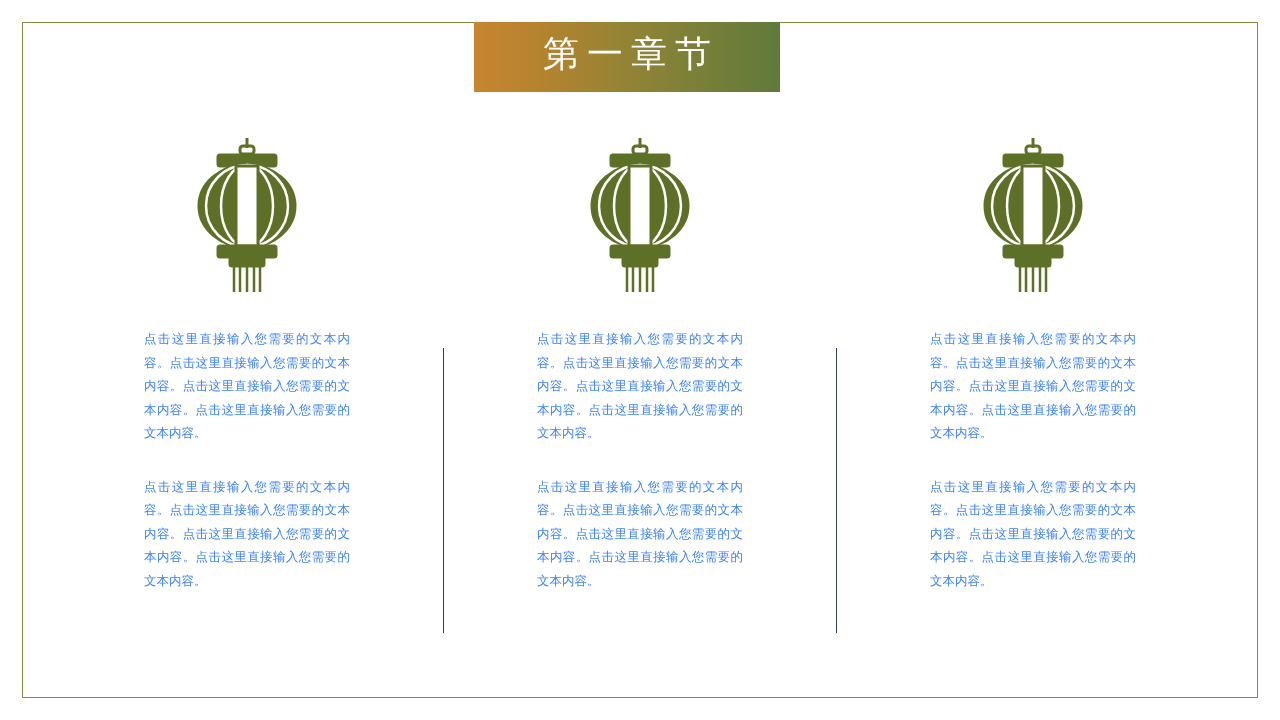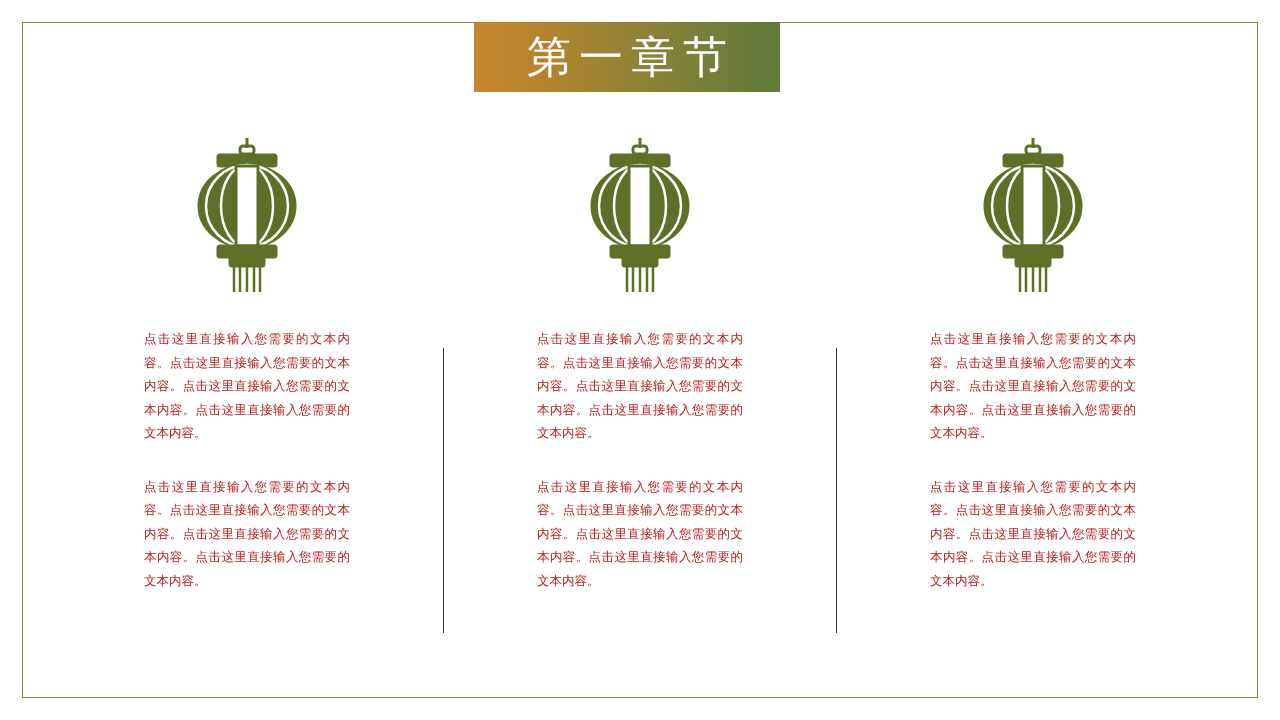--- a/index.html
+++ b/index.html
@@ -35,22 +35,22 @@
     left: 474px;
     top: 22px;
     width: 306px;
     height: 70px;
     background: linear-gradient(90deg, #c8852f 0%, #b5832f 22%, #8d8336 55%, #5f7a3b 100%);
     display: flex;
     align-items: center;
     justify-content: center;
   }
   .title-banner .title-text {
-    font-family: Liberation Sans, sans-serif;
-    font-size: 44px;
+    font-family: Liberation Mono, monospace;
+    font-size: 36px;
     color: #ffffff;
     letter-spacing: 8px;
     text-indent: 8px;
     line-height: 1;
     white-space: nowrap;
   }
   .columns {
     position: absolute;
     left: 60px;
     top: 130px;
@@ -81,21 +81,21 @@
   .lantern {
     width: 130px;
     height: 175px;
     margin-bottom: 22px;
   }
   .col-text {
     width: 206px;
     font-family: "DejaVu Sans", "Liberation Sans", sans-serif;
     font-size: 12.5px;
     line-height: 23.5px;
-    color: #b91c1c;
+    color: #3b82f6;
     text-align: justify;
     text-justify: inter-ideograph;
   }
   .col-text.second {
     margin-top: 30px;
   }
 </style>
 </head>
 <body>
 

